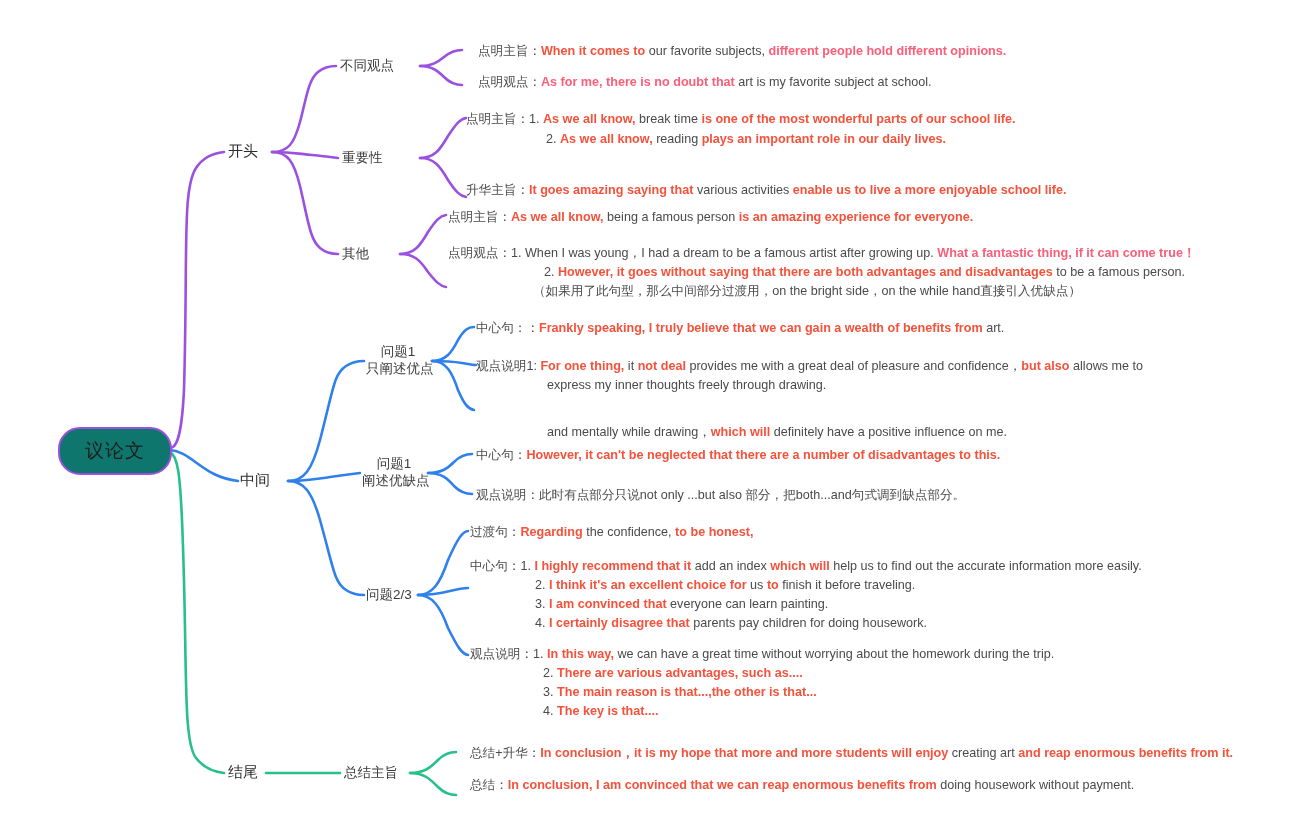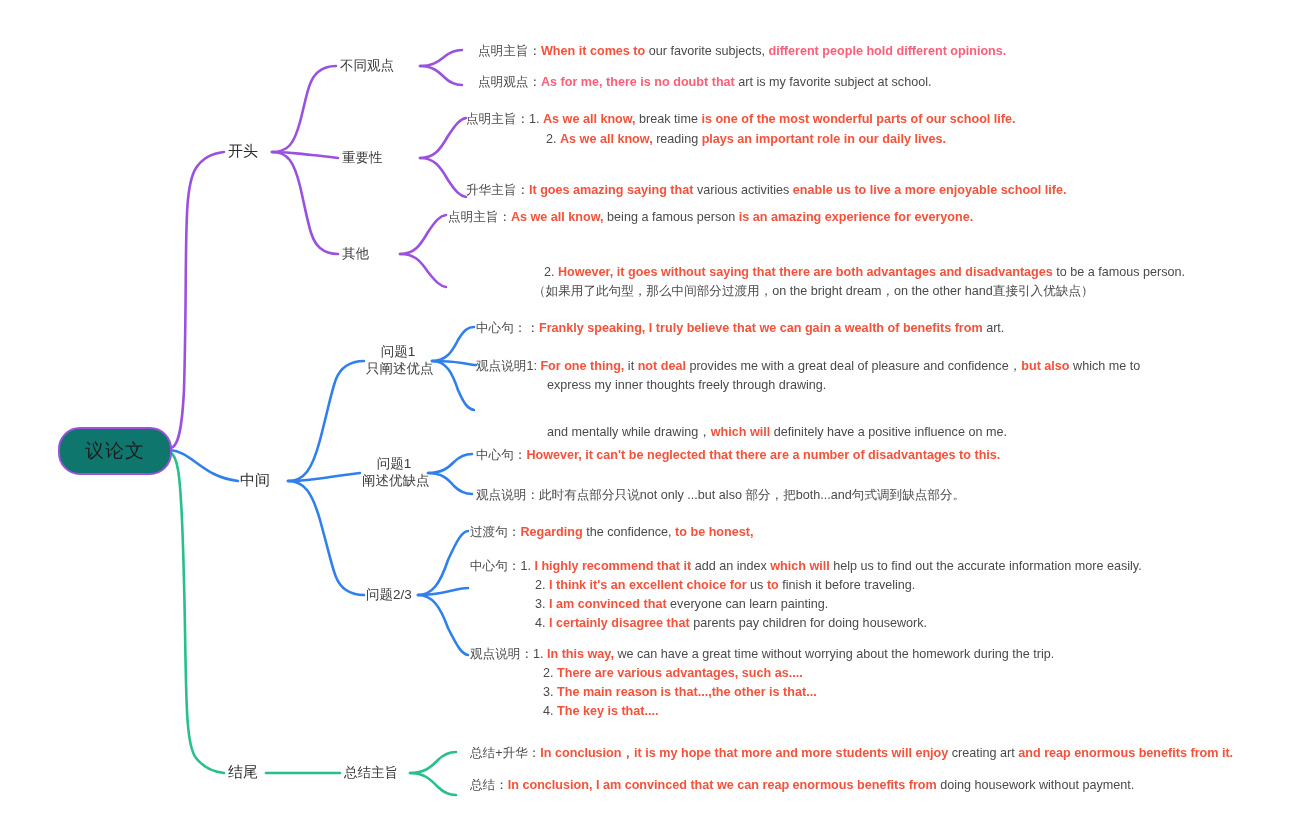--- a/index.html
+++ b/index.html
@@ -138,34 +138,38 @@
     <span class="num">2.</span>
     <span class="cont"><span class="r">As we all know, </span><span class="k">reading </span><span class="r">plays an important role in our daily lives.</span></span>
   </div>
   <div class="leaf" style="left:466px;top:181px;">
     <span class="lbl">升华主旨：</span><span class="cont"><span class="r">It goes amazing saying that </span><span class="k">various activities </span><span class="r">enable us to live a  more enjoyable school life.</span></span>
   </div>
 
   <div class="leaf" style="left:448px;top:208px;">
     <span class="lbl">点明主旨：</span><span class="cont"><span class="r">As we all know, </span><span class="k">being a famous person </span><span class="r">is an amazing experience for everyone.</span></span>
   </div>
+  <div class="leaf" style="left:448px;top:244px;">
+    <span class="lbl">点明观点：</span><span class="num">1.</span>
+    <span class="cont"><span class="k">When I was young，I had a dream to be a famous artist after growing up. </span><span class="p">What a fantastic thing, if it can come true！</span></span>
+  </div>
   <div class="sub" style="left:525px;top:263px;margin-left:19px;">
     <span class="num">2.</span>
     <span><span class="r">However, it goes without saying that there are both advantages and disadvantages </span><span class="k">to be a famous person.</span></span>
   </div>
   <div class="sub" style="left:533px;top:282px;">
-    <span><span class="k">（如果用了此句型，那么中间部分过渡用，on the bright dream，on the other hand直接引入优缺点）</span></span>
+    <span><span class="k">（如果用了此句型，那么中间部分过渡用，on the bright side，on the while hand直接引入优缺点）</span></span>
   </div>
 
   <div class="leaf" style="left:476px;top:319px;">
     <span class="lbl">中心句：：</span><span class="cont"><span class="r">Frankly speaking, I truly believe that we can gain a wealth of benefits from </span><span class="k">art.</span></span>
   </div>
   <div class="leaf" style="left:476px;top:357px;">
     <span class="lbl">观点说明1:</span>
-    <span class="cont"><span class="r">For one thing, </span><span class="k">it </span><span class="r">not deal </span><span class="k">provides me with a  great deal of pleasure and confidence，</span><span class="r">but also </span><span class="k">which me to</span></span>
+    <span class="cont"><span class="r">For one thing, </span><span class="k">it </span><span class="r">not deal </span><span class="k">provides me with a  great deal of pleasure and confidence，</span><span class="r">but also </span><span class="k">allows me to</span></span>
   </div>
   <div class="sub" style="left:547px;top:376px;">
     <span><span class="k">express my inner  thoughts freely through drawing.</span></span>
   </div>
   <div class="sub" style="left:547px;top:423px;">
     <span><span class="k">and mentally while drawing，</span><span class="r">which will </span><span class="k">definitely have a positive influence on me.</span></span>
   </div>
 
   <div class="leaf" style="left:476px;top:446px;">
     <span class="lbl">中心句：</span><span class="cont"><span class="r">However, it can't be neglected that there are a number of disadvantages to this.</span></span>

